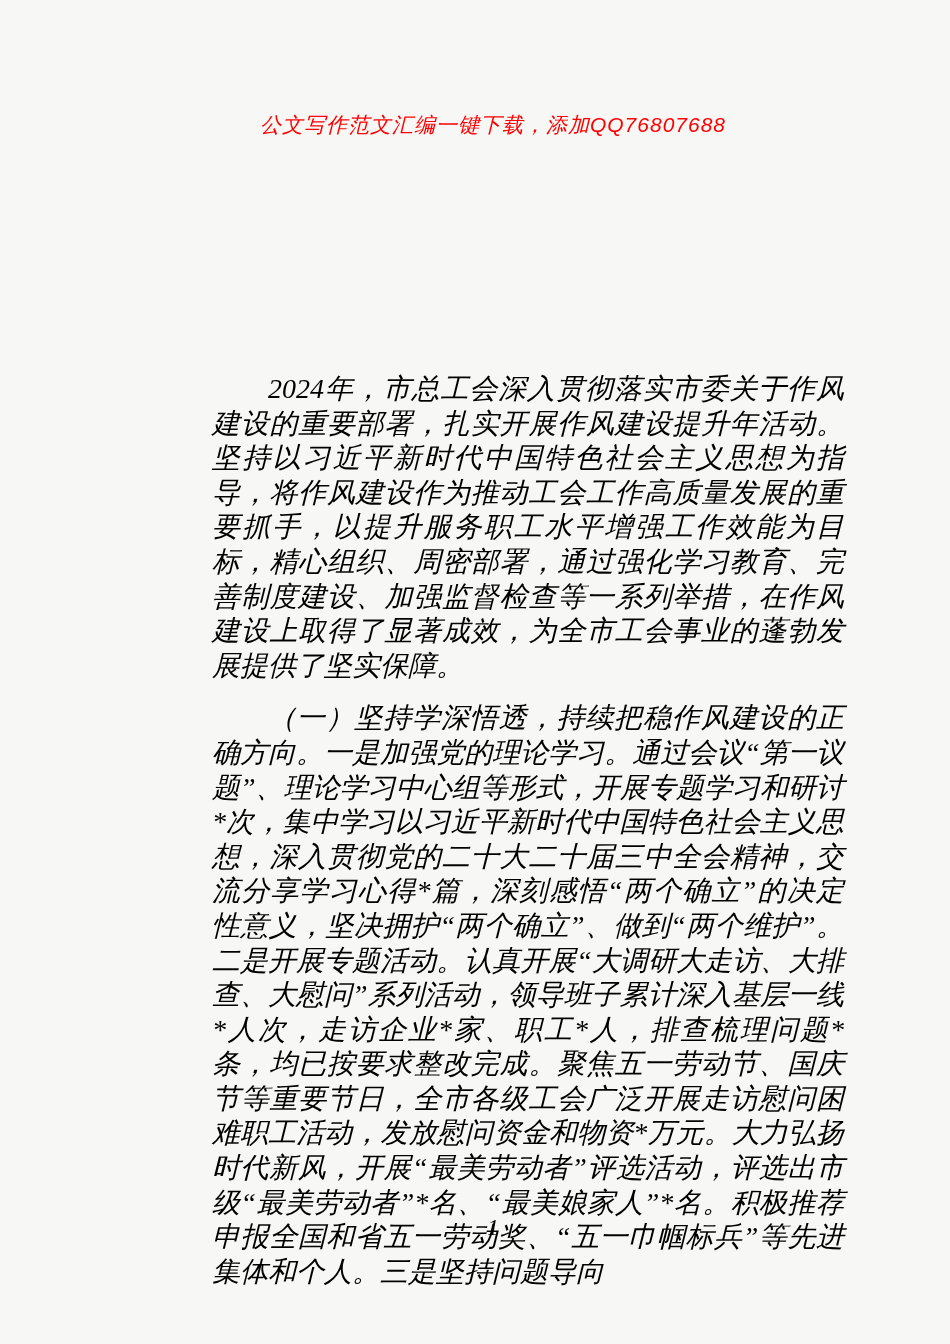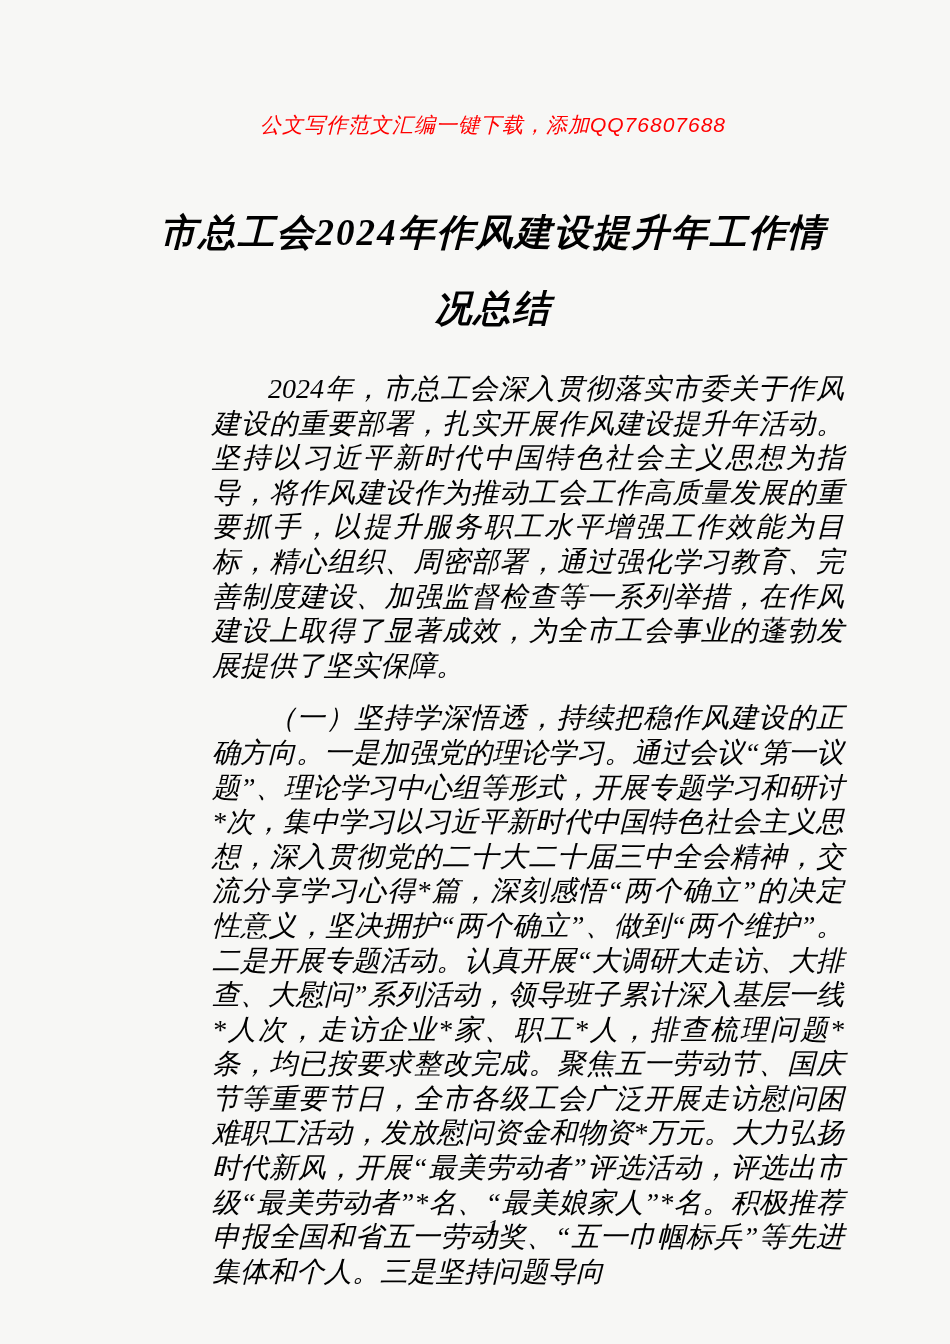--- a/index.html
+++ b/index.html
@@ -61,21 +61,20 @@
     font-size: 23px;
   }
 </style>
 </head>
 <body>
 
 <div class="page">
 
   <div class="notice">公文写作范文汇编一键下载，添加QQ76807688</div>
 
-  <h1 class="doc-title">市总工会2024年作风建设提升年工作情况总结</h1>
 
   <div class="doc-body">
     <p>2024年，市总工会深入贯彻落实市委关于作风建设的重要部署，扎实开展作风建设提升年活动。坚持以习近平新时代中国特色社会主义思想为指导，将作风建设作为推动工会工作高质量发展的重要抓手，以提升服务职工水平增强工作效能为目标，精心组织、周密部署，通过强化学习教育、完善制度建设、加强监督检查等一系列举措，在作风建设上取得了显著成效，为全市工会事业的蓬勃发展提供了坚实保障。</p>
     <p>（一）坚持学深悟透，持续把稳作风建设的正确方向。一是加强党的理论学习。通过会议“第一议题”、理论学习中心组等形式，开展专题学习和研讨*次，集中学习以习近平新时代中国特色社会主义思想，深入贯彻党的二十大二十届三中全会精神，交流分享学习心得*篇，深刻感悟“两个确立”的决定性意义，坚决拥护“两个确立”、做到“两个维护”。二是开展专题活动。认真开展“大调研大走访、大排查、大慰问”系列活动，领导班子累计深入基层一线*人次，走访企业*家、职工*人，排查梳理问题*条，均已按要求整改完成。聚焦五一劳动节、国庆节等重要节日，全市各级工会广泛开展走访慰问困难职工活动，发放慰问资金和物资*万元。大力弘扬时代新风，开展“最美劳动者”评选活动，评选出市级“最美劳动者”*名、“最美娘家人”*名。积极推荐申报全国和省五一劳动奖、“五一巾帼标兵”等先进集体和个人。三是坚持问题导向</p>
   </div>
 
   <div class="page-number">1</div>
 
 </div>
 

